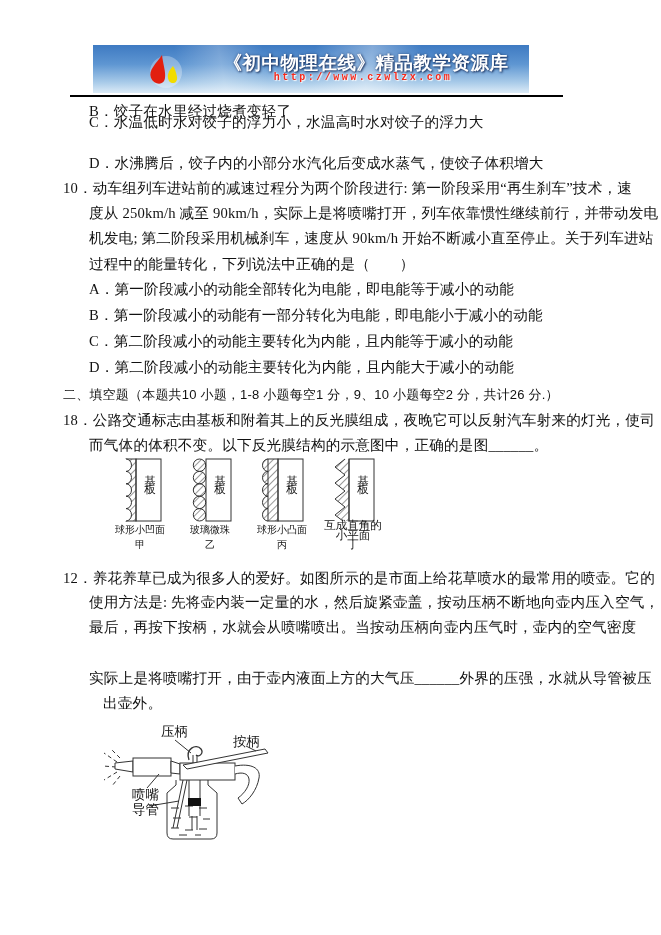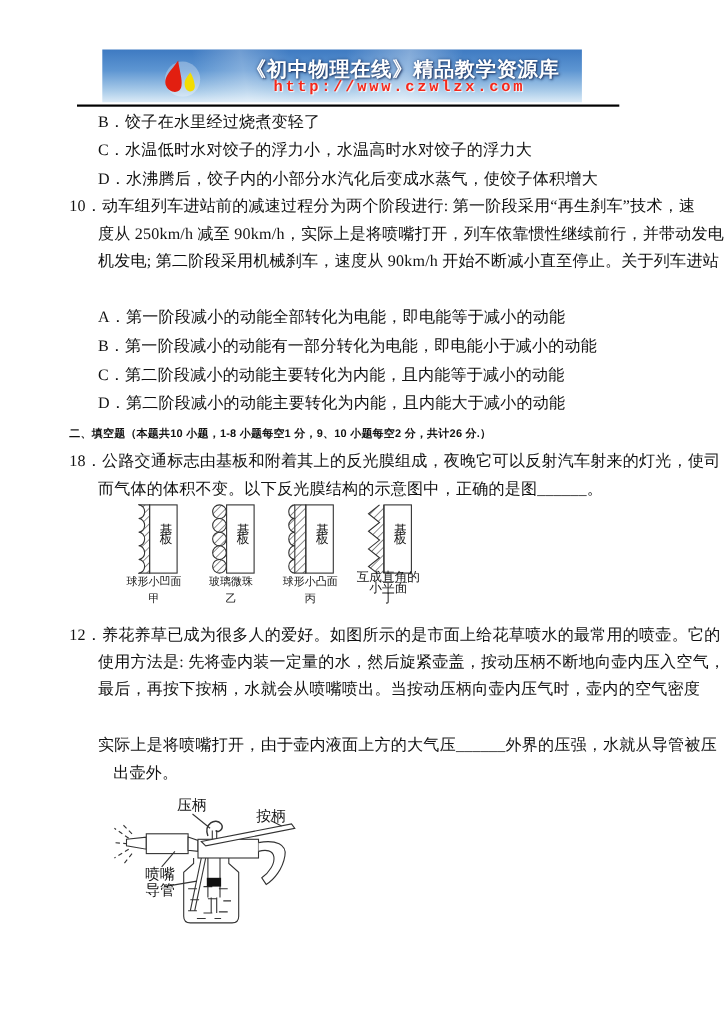--- a/index.html
+++ b/index.html
@@ -9,30 +9,30 @@
   
   .banner{position:absolute;left:93px;top:45px;width:436px;height:48px;overflow:hidden;
           background:linear-gradient(180deg,#3e7ac2 0%,#5e96d2 40%,#a9cbe9 78%,#dcebf7 100%);}
   .banner:after{content:"";position:absolute;inset:0;
           background:linear-gradient(100deg,transparent 50%,rgba(255,255,255,.35) 63%,transparent 74%),
                      linear-gradient(80deg,transparent 20%,rgba(255,255,255,.25) 30%,transparent 40%);}
   .banner-title{position:absolute;left:108px;top:5px;width:330px;text-align:center;z-index:2;
           color:#fff;font-weight:bold;font-size:18.5px;letter-spacing:.5px;white-space:nowrap;
           text-shadow:1px 1px 2px rgba(15,35,80,.85),0 0 3px rgba(15,35,80,.5);}
   .banner-url{position:absolute;left:120px;top:26.5px;width:300px;text-align:center;z-index:2;
-          color:#f5281b;font-weight:bold;font-size:14px;letter-spacing:2.5px;white-space:nowrap;
+          color:#f5281b;font-weight:bold;font-size:10px;letter-spacing:2.5px;white-space:nowrap;
           font-family:"Liberation Mono", monospace;
           text-shadow:0 0 2px #fff,1px 1px 1px rgba(255,255,255,.9);}
   .logo-svg{position:absolute;left:53px;top:9px;z-index:2;}
   .rule{position:absolute;left:70px;top:95px;width:493px;height:2px;background:#000;}
 
   
   .tline{position:absolute;font-size:14.6px;line-height:16px;white-space:nowrap;
          letter-spacing:.2px;}
-  .tline.bold{font-weight:bold;font-family:"Liberation Sans", sans-serif;font-size:10px;}
+  .tline.bold{font-weight:normal;font-family:"Liberation Sans", sans-serif;font-size:13px;}
 
   
   .films{position:absolute;left:100px;top:458px;width:300px;height:112px;}
   .funit{position:absolute;top:0;width:72px;}
   .funit svg{display:block;margin:0 auto;}
   .board{position:absolute;left:38px;top:8px;height:52px;writing-mode:vertical-rl;
          font-size:11.5px;letter-spacing:8px;color:#111;}
   .flabel{font-size:10px;line-height:13.5px;text-align:center;margin-top:1px;white-space:nowrap;}
   .funit--ding .flabel{font-size:11.5px;line-height:11.5px;margin-top:-2px;}
 
@@ -52,26 +52,27 @@
       <path d="M16,1 C10,10 2,16 5,24 C8,31 18,32 19,24 C20,18 17,10 16,1 Z" fill="#e21f10"></path>
       <path d="M27,12 C23,17 20,21 23,27 C26,31 32,29 31,23 C30,18 29,15 27,12 Z" fill="#f2dc00"></path>
     </svg>
     <div class="banner-title">《初中物理在线》精品教学资源库</div>
     <div class="banner-url">http://www.czwlzx.com</div>
 
   </div>
   <div class="rule"></div>
 
   <div class="tline" style="left:89px;top:103px">B．饺子在水里经过烧煮变轻了</div>
-  <div class="tline" style="left:89px;top:129px">C．水温低时水对饺子的浮力小，水温高时水对饺子的浮力大</div>
+  <div class="tline" style="left:89px;top:114px">C．水温低时水对饺子的浮力小，水温高时水对饺子的浮力大</div>
   <div class="tline" style="left:89px;top:155px">D．水沸腾后，饺子内的小部分水汽化后变成水蒸气，使饺子体积增大</div>
 
   <div class="tline" style="left:63px;top:180px">10．动车组列车进站前的减速过程分为两个阶段进行: 第一阶段采用“再生刹车”技术，速</div>
   <div class="tline" style="left:89px;top:205px">度从 250km/h 减至 90km/h，实际上是将喷嘴打开，列车依靠惯性继续前行，并带动发电</div>
   <div class="tline" style="left:89px;top:230px">机发电; 第二阶段采用机械刹车，速度从 90km/h 开始不断减小直至停止。关于列车进站</div>
+  <div class="tline" style="left:89px;top:256px">过程中的能量转化，下列说法中正确的是（　　）</div>
   <div class="tline" style="left:89px;top:281px">A．第一阶段减小的动能全部转化为电能，即电能等于减小的动能</div>
   <div class="tline" style="left:89px;top:307px">B．第一阶段减小的动能有一部分转化为电能，即电能小于减小的动能</div>
   <div class="tline" style="left:89px;top:333px">C．第二阶段减小的动能主要转化为内能，且内能等于减小的动能</div>
   <div class="tline" style="left:89px;top:359px">D．第二阶段减小的动能主要转化为内能，且内能大于减小的动能</div>
 
   <div class="tline bold" style="left:63px;top:387px">二、填空题（本题共10 小题，1-8 小题每空1 分，9、10 小题每空2 分，共计26 分.）</div>
 
   <div class="tline" style="left:63px;top:412px">18．公路交通标志由基板和附着其上的反光膜组成，夜晚它可以反射汽车射来的灯光，使司</div>
   <div class="tline" style="left:89px;top:437px">而气体的体积不变。以下反光膜结构的示意图中，正确的是图______。</div>
 

